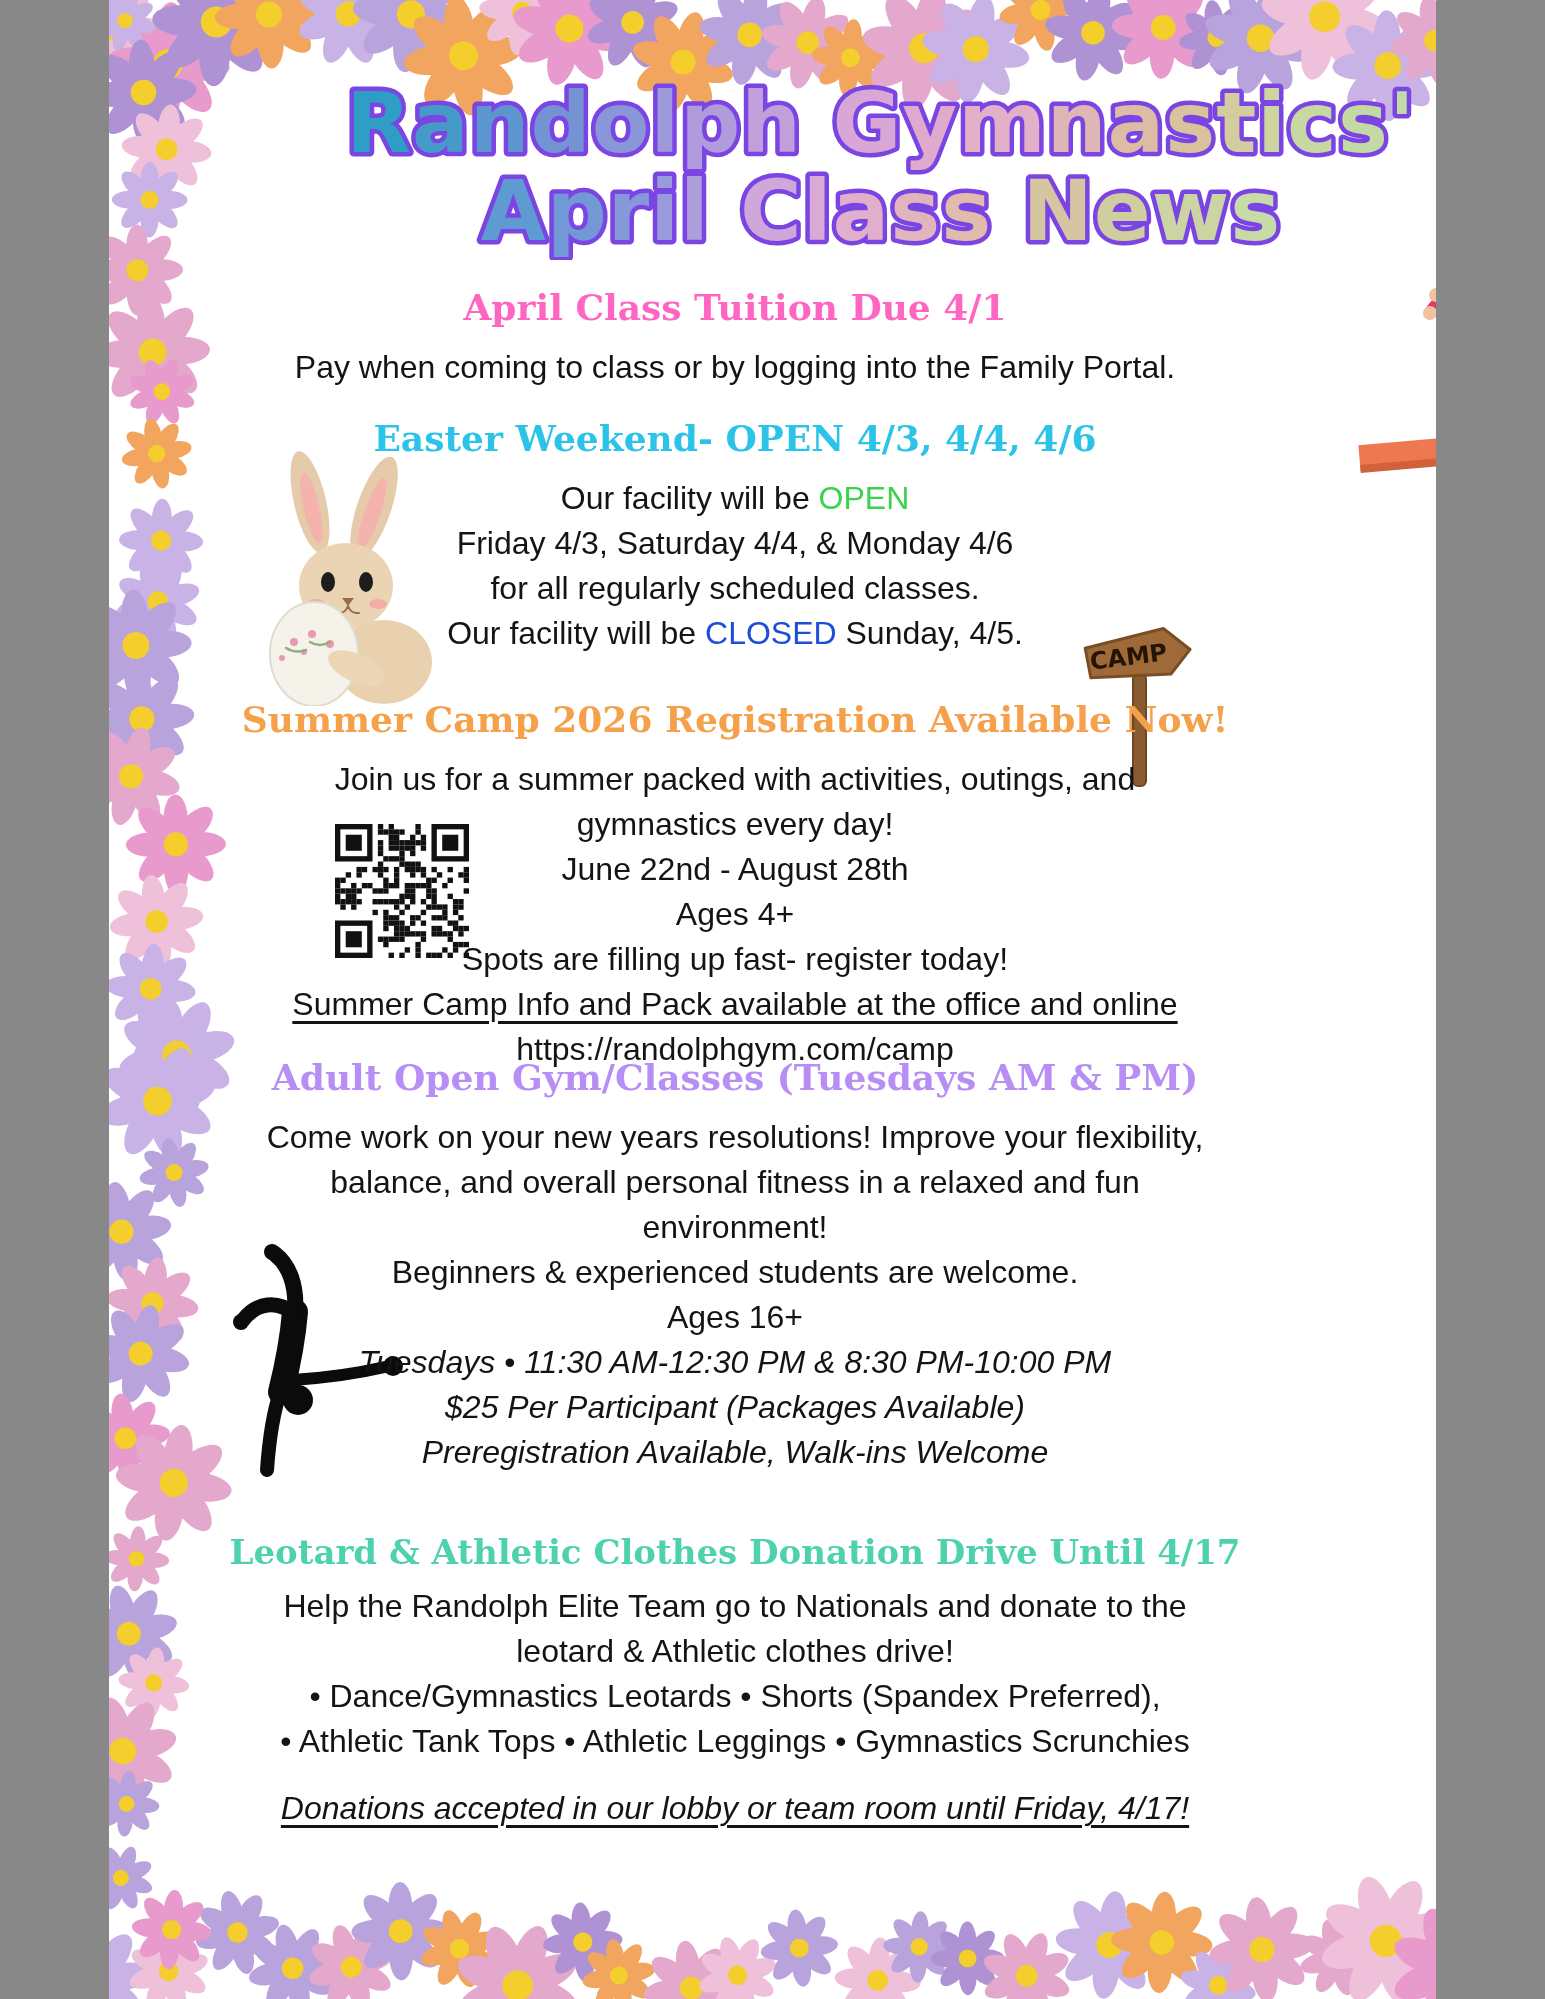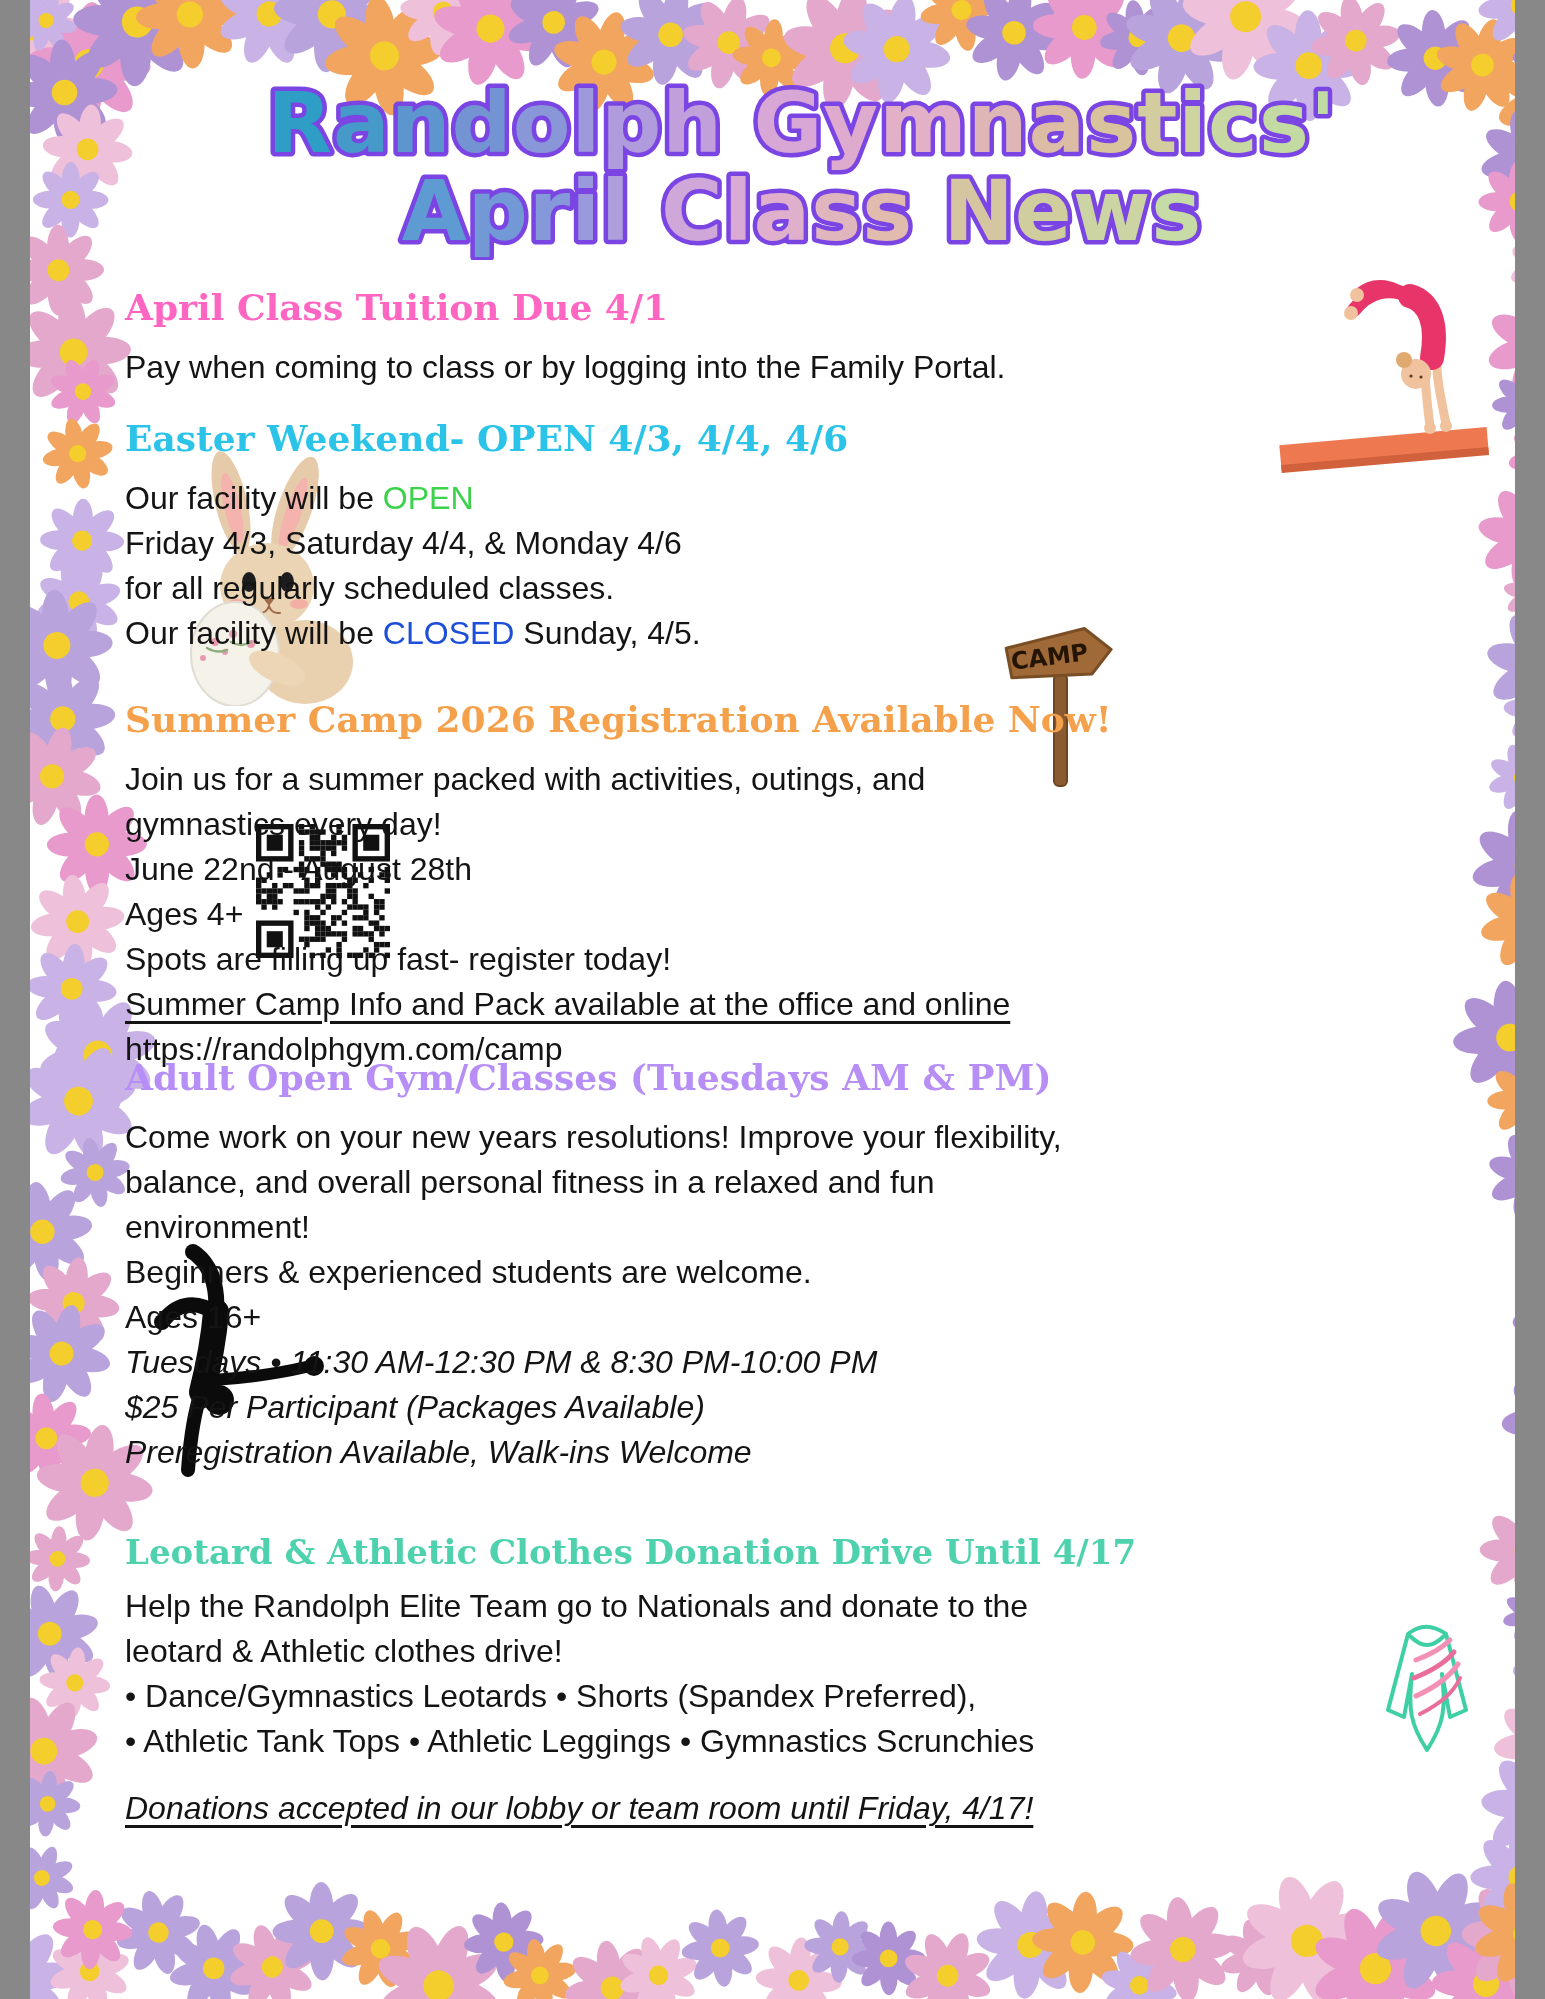--- a/index.html
+++ b/index.html
@@ -1,20 +1,20 @@
 <!DOCTYPE html>
 <html><head>
 <meta charset="utf-8">
 <style>
   html,body{margin:0;padding:0;background:#888;}
-  #page{position:relative;width:1485px;height:1999px;background:#ffffff;overflow:hidden;
+  #page{position:relative;width:1327px;height:1999px;background:#ffffff;overflow:hidden;
         font-family:"Liberation Sans",sans-serif;color:#141414;margin:0 auto;}
   .border-svg{position:absolute;left:0;top:0;width:1545px;height:1999px;z-index:1;pointer-events:none;}
   .title-svg{position:absolute;left:0;top:40px;width:1545px;height:220px;z-index:3;}
-  .col{position:absolute;left:95px;width:1062px;text-align:left;z-index:4;}
+  .col{position:absolute;left:95px;width:1062px;text-align:center;z-index:4;}
   .h{font-family:"DejaVu Serif","Liberation Serif",serif;font-weight:bold;font-size:36px;
      line-height:44px;margin-bottom:16px;}
   .h-donation{font-size:34px;margin-bottom:10px;}
   .line{font-size:32px;line-height:45px;}
   .b{font-weight:normal;}
   .i{font-style:italic;}
   .u{text-decoration:underline;text-underline-offset:6px;text-decoration-thickness:3px;}
   .mt18{margin-top:18px;}
   .mt22{margin-top:22px;}
   .img{position:absolute;z-index:2;}

